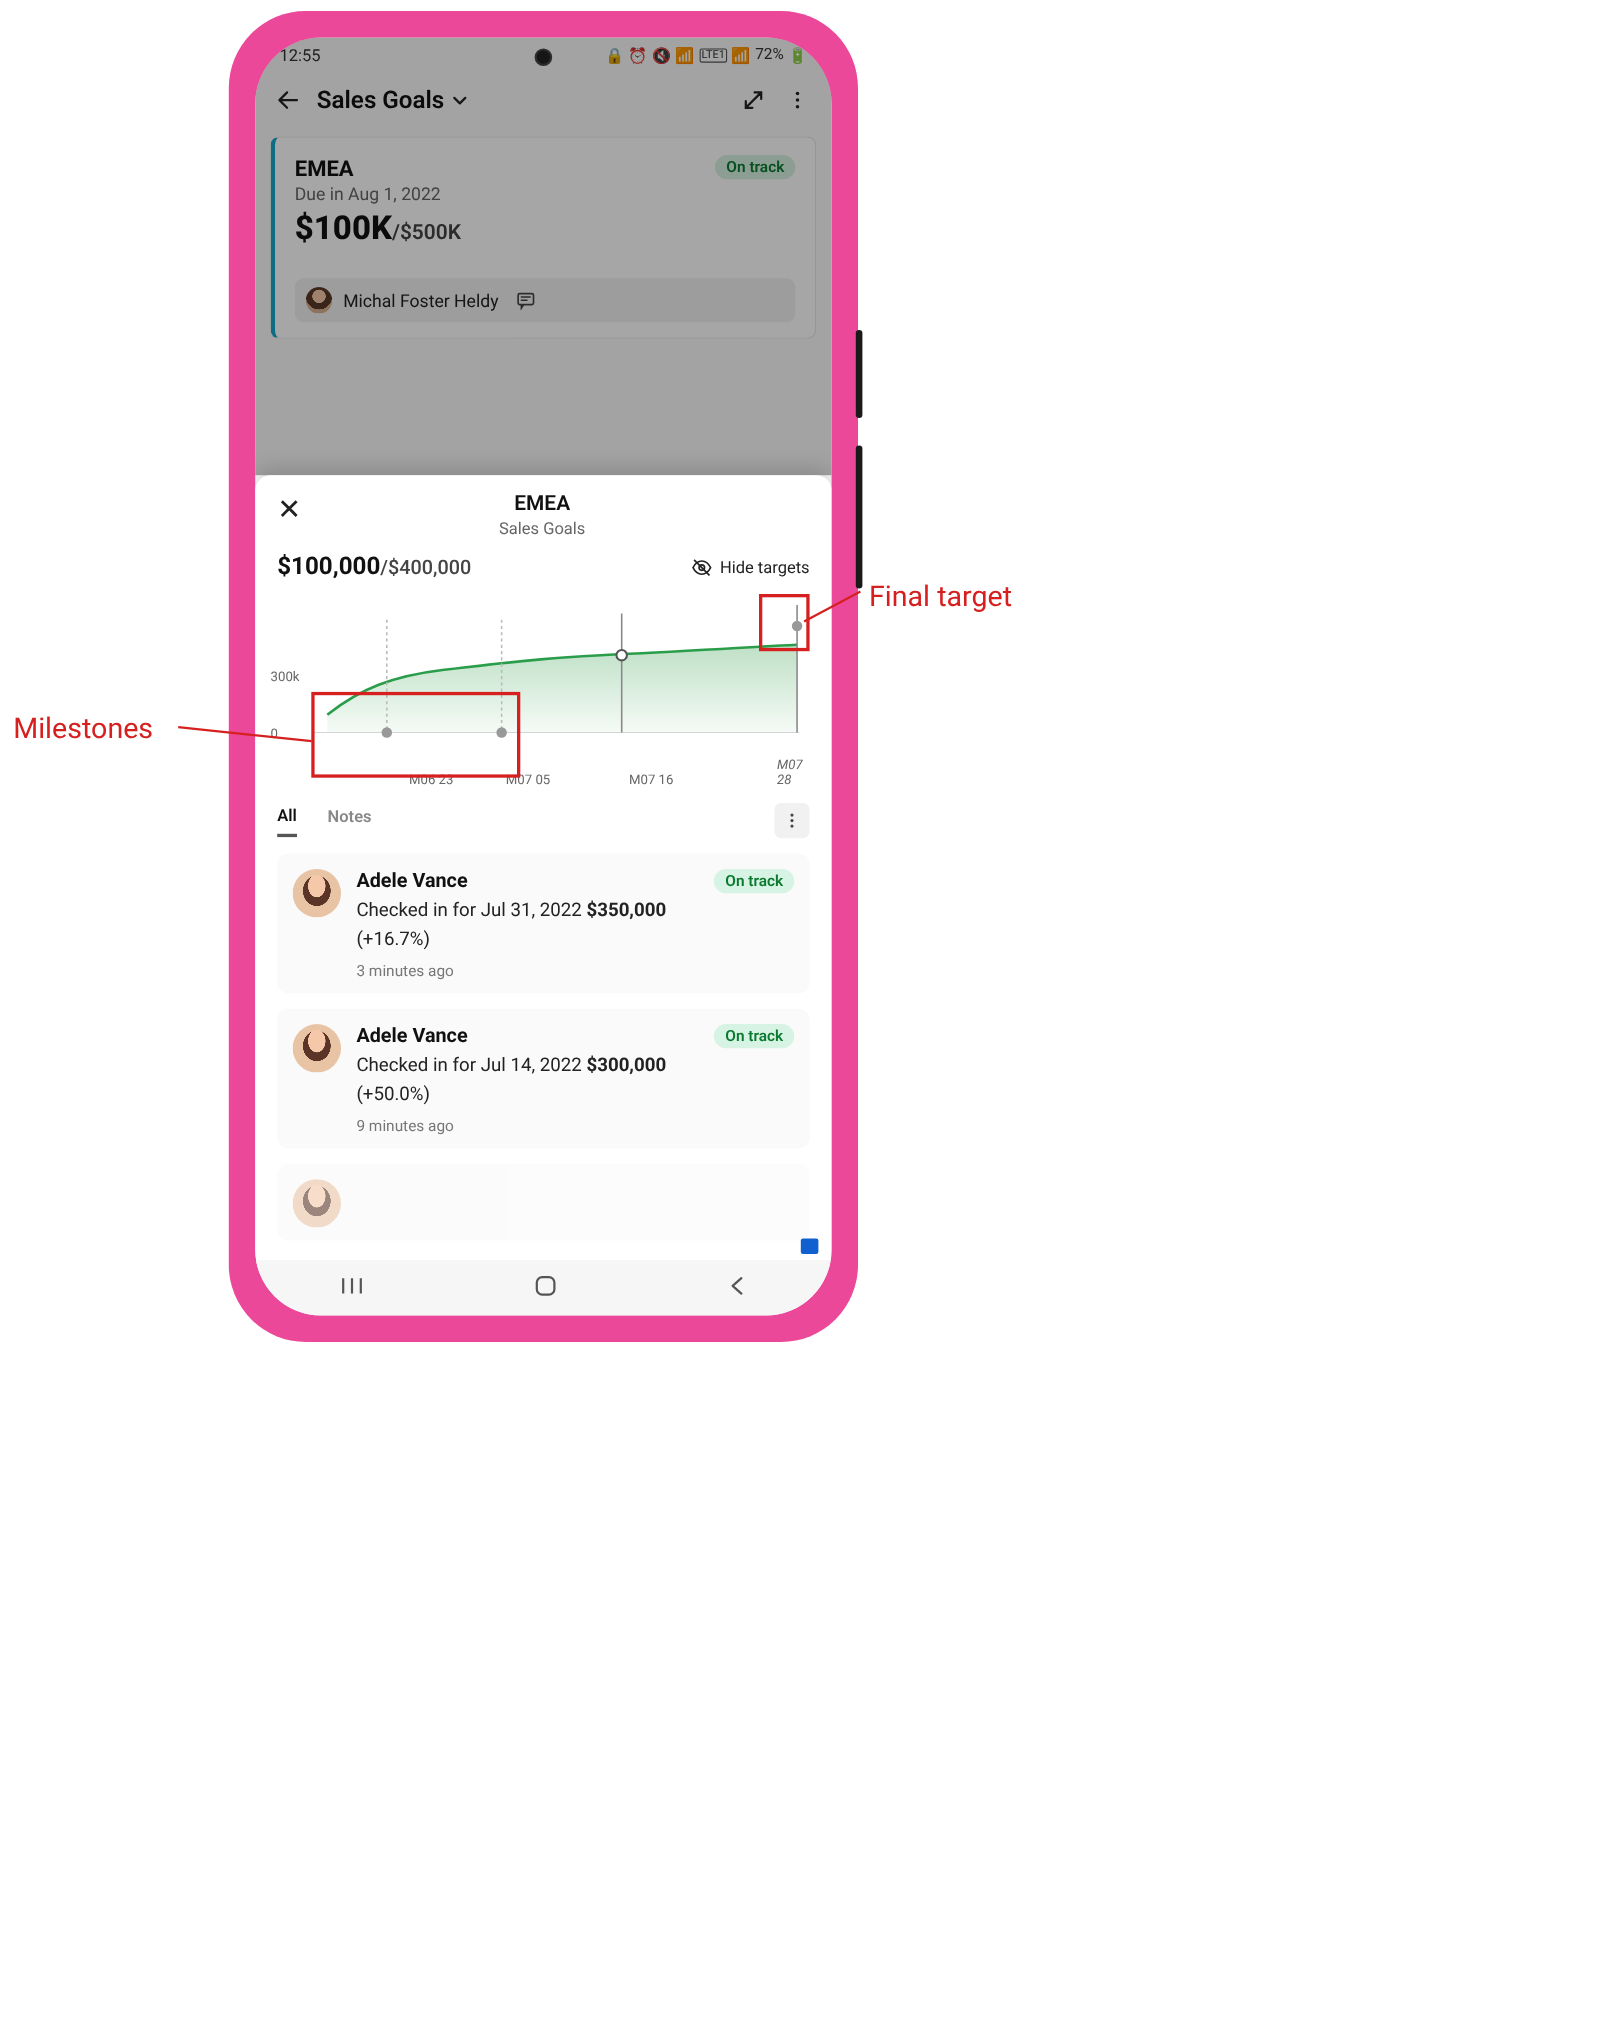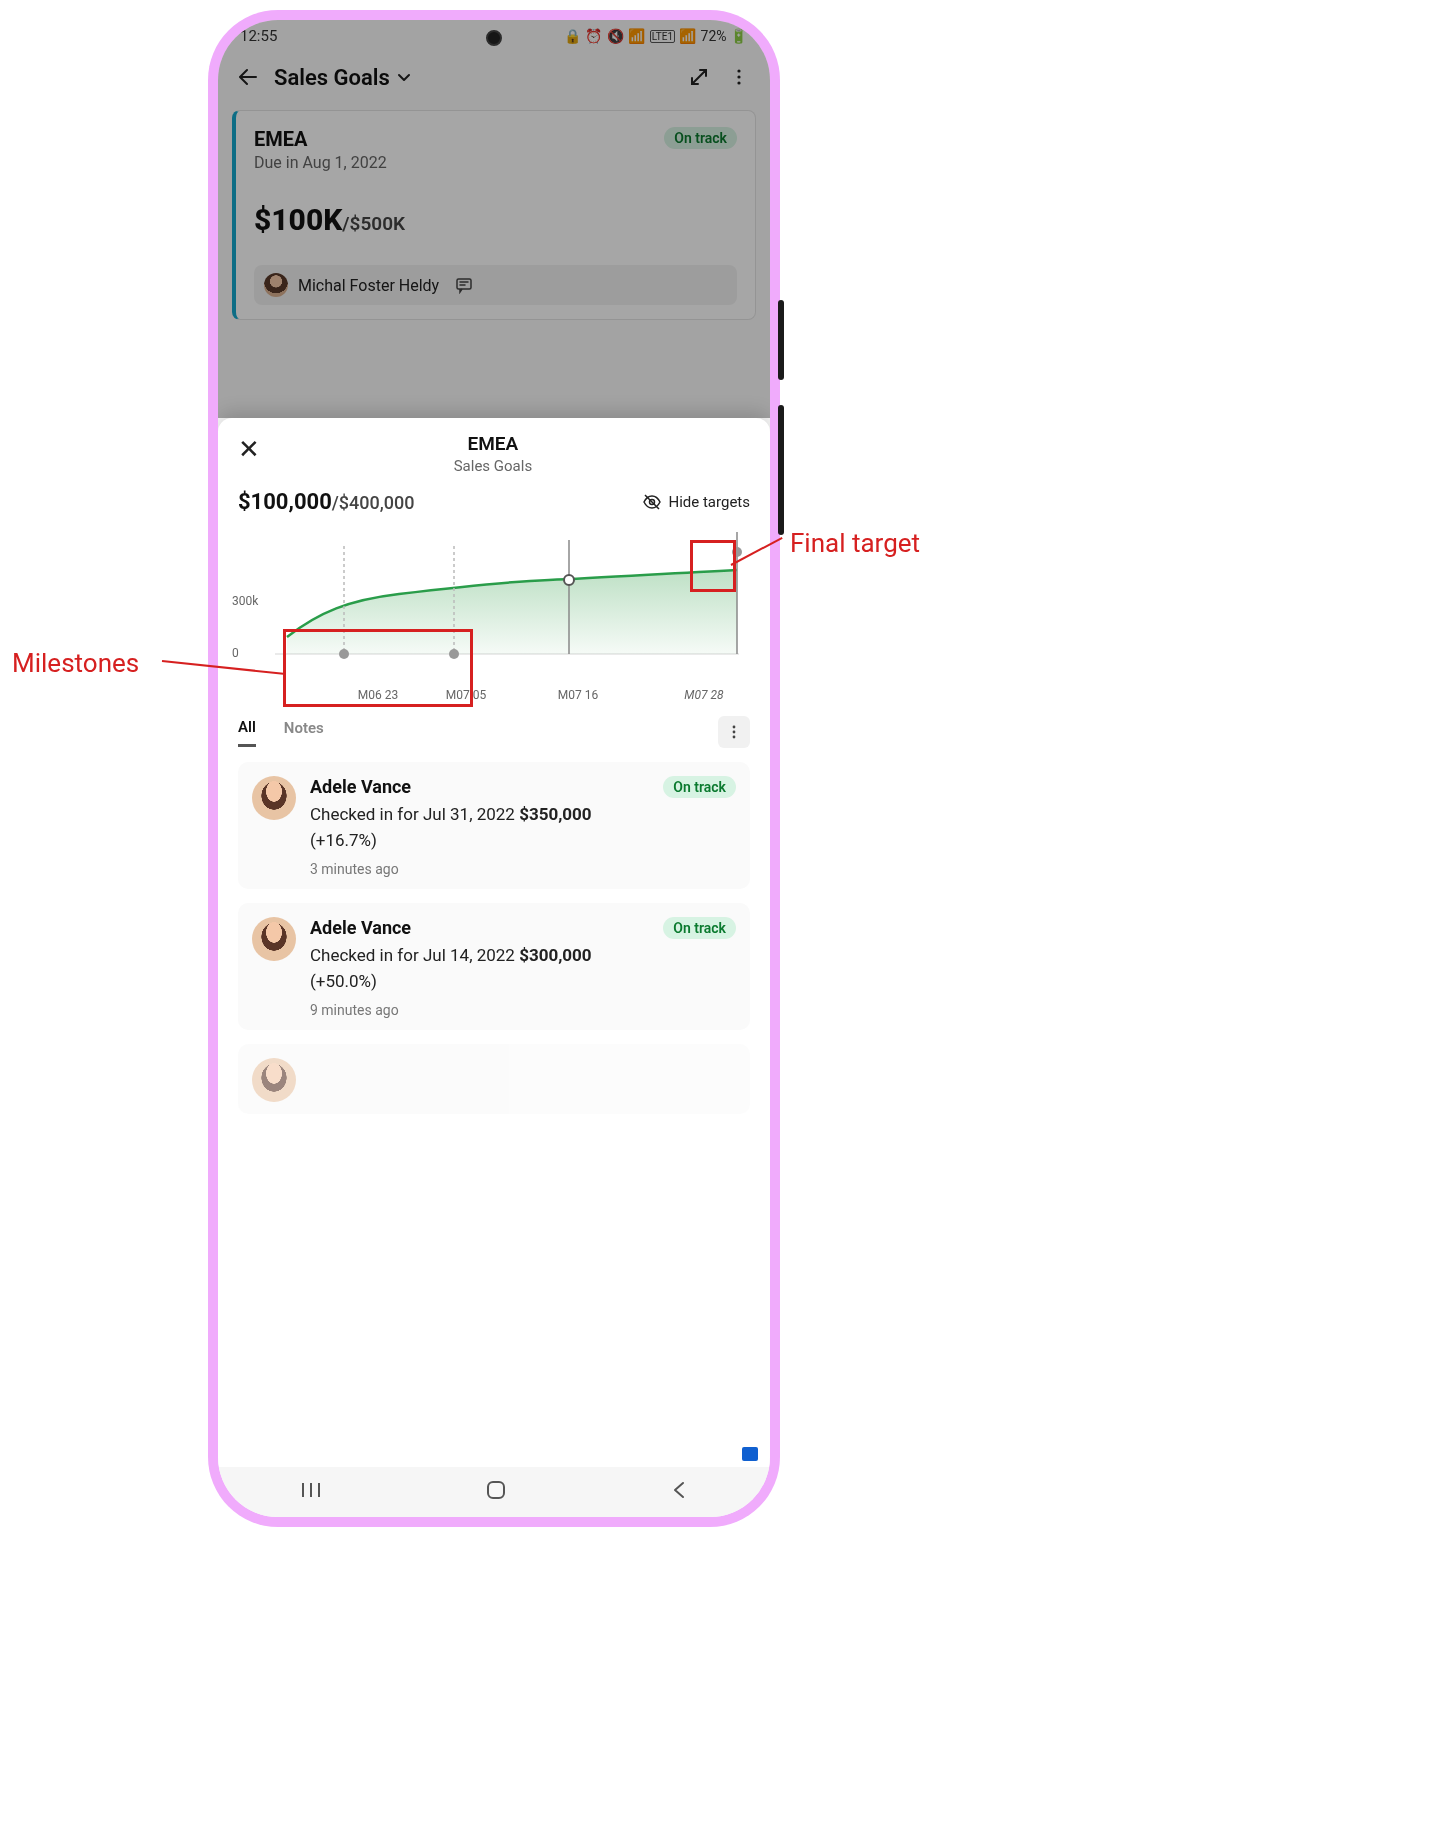--- a/index.html
+++ b/index.html
@@ -8,24 +8,24 @@
     background: #fff;
     width: 1456px;
     height: 1835px;
     position: relative;
   }
   .phone-frame {
     position: absolute;
     left: 208px;
     top: 10px;
     width: 572px;
-    height: 1517px;
-    background: #f0abfc;
+    height: 1210px;
+    background: #ec4899;
     border-radius: 70px;
-    padding: 10px;
+    padding: 24px;
   }
   .phone-screen {
     width: 100%;
     height: 100%;
     background: #fafafa;
     border-radius: 60px;
     overflow: hidden;
     position: relative;
   }
   .side-button {
@@ -93,21 +93,21 @@
   .goal-title { font-size:20px; font-weight:700; color:#111; }
   .goal-due { font-size:16px; color:#666; margin-top:2px;}
   .badge {
     background: #d7f3e3;
     color: #0b7a2f;
     padding: 3px 10px;
     border-radius: 12px;
     font-size: 14px;
     font-weight:600;
   }
-  .goal-value { margin-top:30px; font-size:30px; font-weight:800; color:#111; }
+  .goal-value { margin-top:4px; font-size:30px; font-weight:800; color:#111; }
   .goal-value .denom { font-size:19px; font-weight:600; color:#444; }
   .goal-owner {
     margin-top:28px;
     background:#f2f2f2;
     border-radius:8px;
     padding:8px 10px;
     display:flex;
     align-items:center;
     gap:10px;
     font-size:16px;

